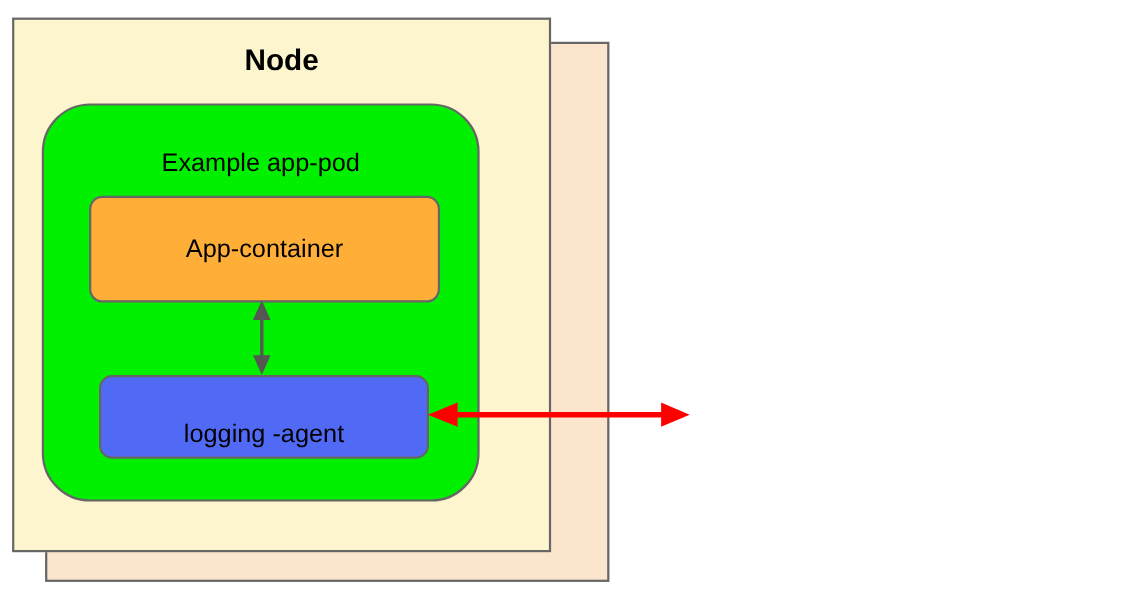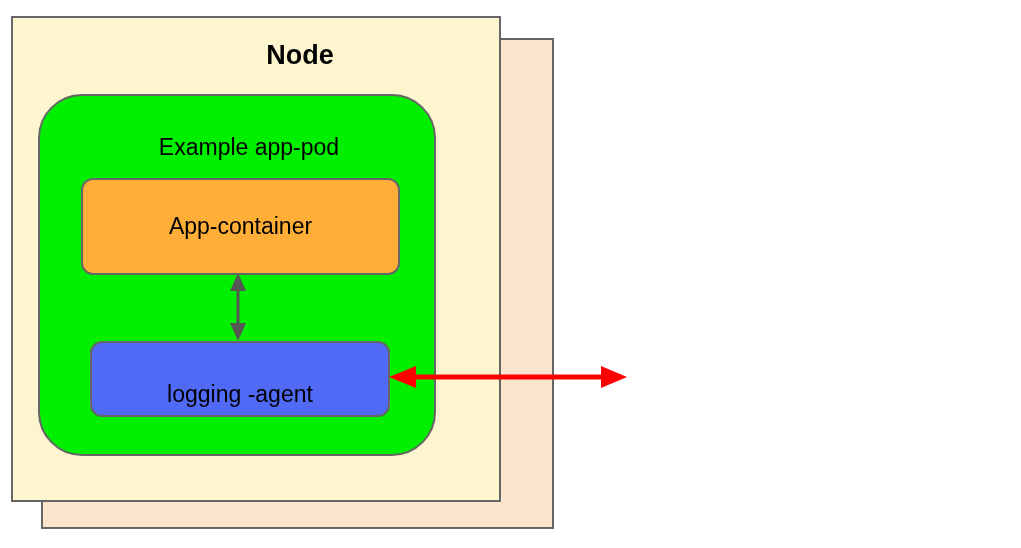--- a/index.html
+++ b/index.html
@@ -43,38 +43,37 @@
   .node-title {
     position: absolute;
     left: 0;
     top: 22px;
     width: 100%;
     text-align: center;
     font-size: 27px;
     font-weight: bold;
     color: #000000;
     letter-spacing: 0px;
-    padding-left: 44px;
   }
 
   
   .pod-box {
     position: absolute;
     left: 38px;
     top: 94px;
     width: 398px;
     height: 362px;
     background: #00f000;
     border: 2px solid #666666;
     border-radius: 44px;
     box-sizing: border-box;
   }
   .pod-title {
     position: absolute;
-    left: 12px;
+    left: 0;
     top: 38px;
     width: 100%;
     text-align: center;
     font-size: 23px;
     color: #000000;
   }
 
   
   .app-container-box {
     position: absolute;

